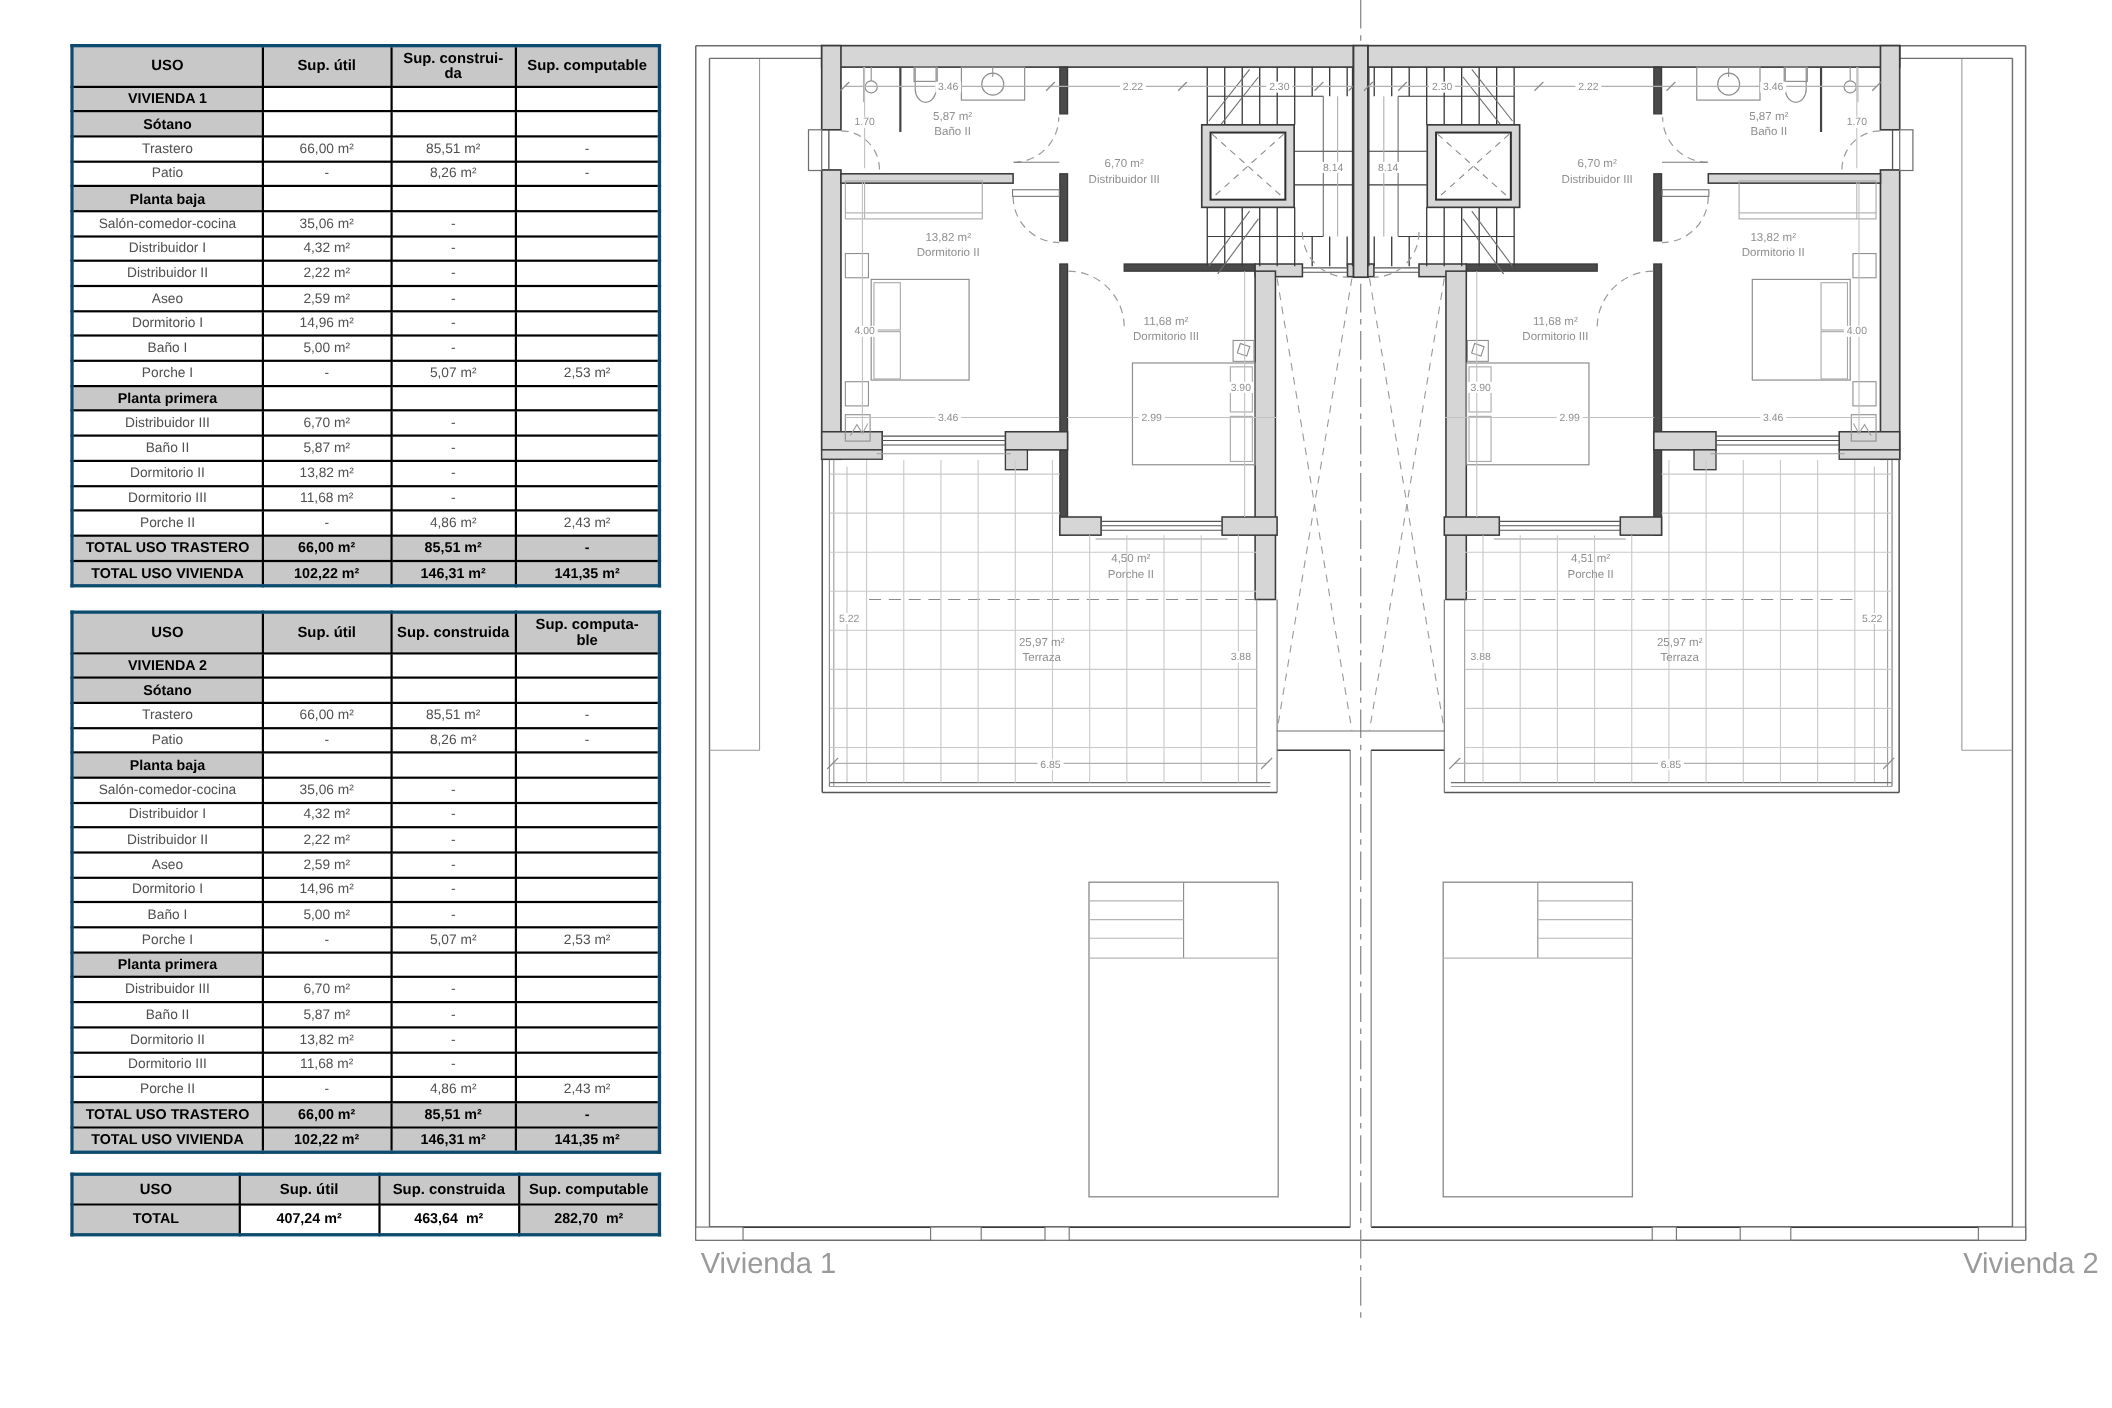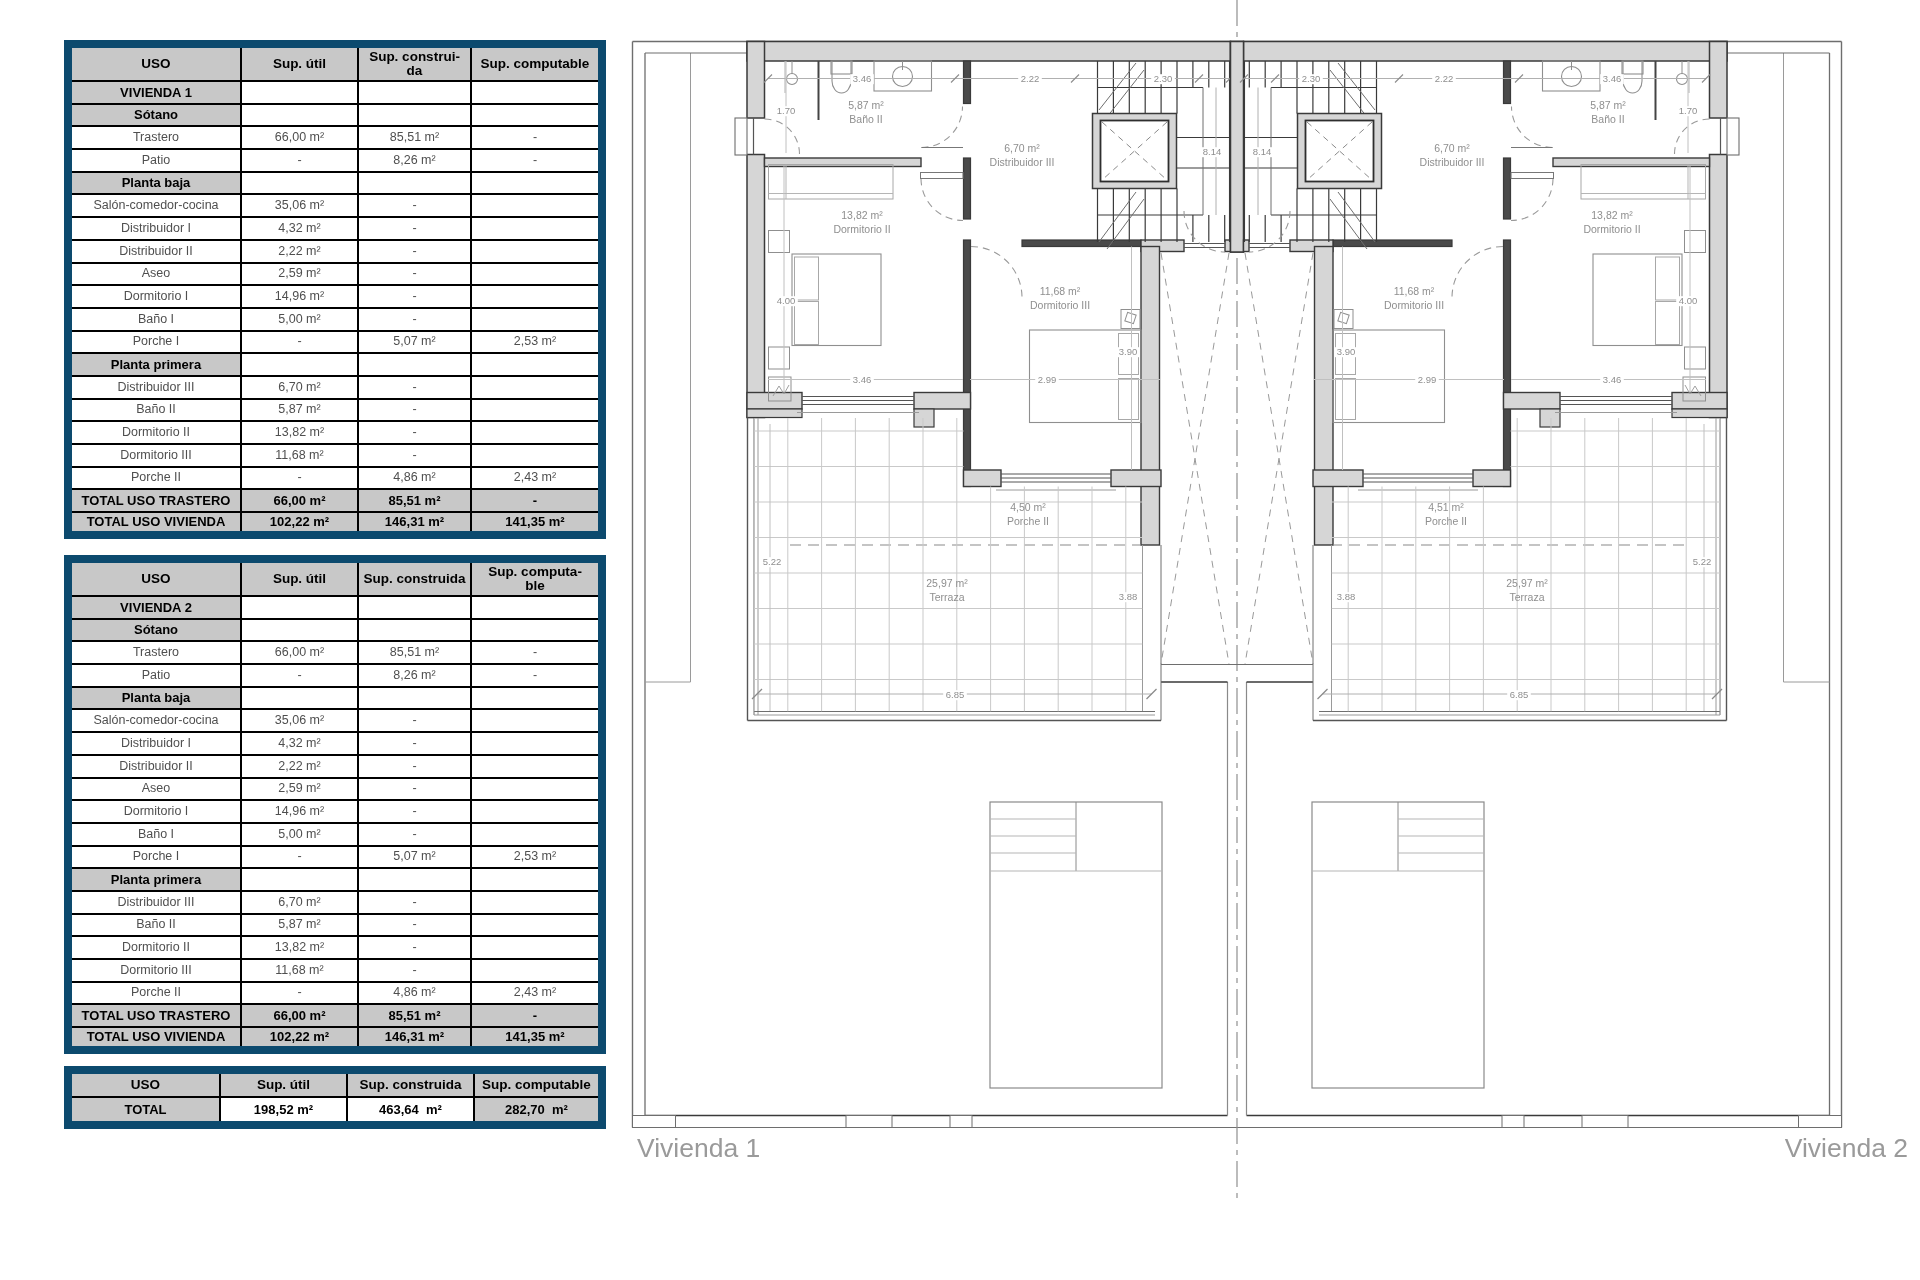--- a/index.html
+++ b/index.html
@@ -1,17 +1,17 @@
 <!DOCTYPE html>
 <html><head><meta charset="utf-8">
 <style>
 html,body{margin:0;padding:0;background:#fff;width:1920px;height:1280px;overflow:hidden;}
 *{box-sizing:border-box;font-family:"Liberation Sans",sans-serif;}
 #plan{position:absolute;left:0;top:0;}
-table.t{position:absolute;border-collapse:collapse;table-layout:fixed;border:8px solid #0c4a6e;}
+table.t{position:absolute;border-collapse:collapse;table-layout:fixed;border:3px solid #0c4a6e;}
 .t td{border:2px solid #000;text-align:center;vertical-align:middle;padding:0 2px;
  font-size:13px;line-height:1.05;overflow:hidden;}
 .t tr.hd td{height:37px;background:#c8c8c8;font-weight:bold;color:#000;font-size:13.5px;}
 .t tr.r td{height:22.7px;}
 .t td.g{background:#c8c8c8;}
 .t td.b{font-weight:bold;color:#000;}
 .t td.d{color:#4f4f4f;font-size:12.5px;}
 .t3 tr.hd3 td{height:27px;background:#c8c8c8;font-weight:bold;color:#000;font-size:13.5px;}
 .t3 tr.r3 td{height:46px;}
 .t3 tr.r3t td{height:28px;}
@@ -1729,17 +1729,17 @@
     </colgroup>
 <tbody>
       <tr class="hd3">
         <td>USO</td>
         <td>Sup. útil</td>
         <td>Sup. construida</td>
         <td>Sup. computable</td>
       </tr>
 <tr class="r3t">
         <td class="g b">TOTAL</td>
-        <td class="b">198,52 m²</td>
+        <td class="b">407,24 m²</td>
         <td class="b">463,64&nbsp; m²</td>
         <td class="g b">282,70&nbsp; m²</td>
       </tr>
 </tbody>
   </table>
 </body></html>

